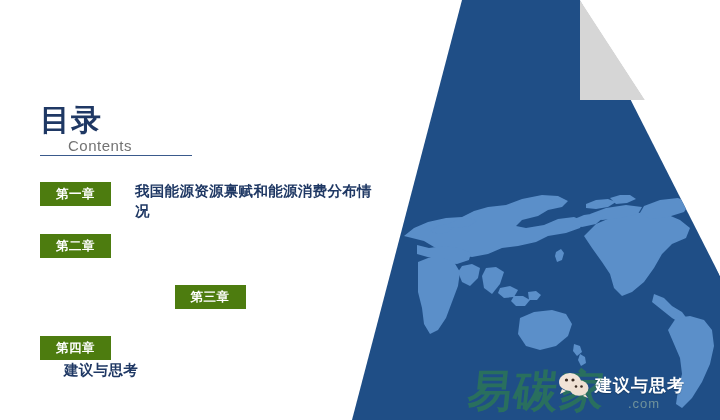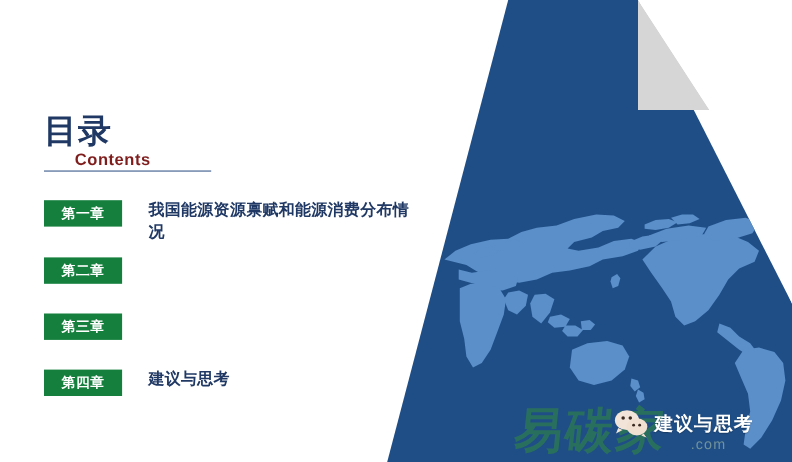--- a/index.html
+++ b/index.html
@@ -40,22 +40,22 @@
   .heading-cn {
     font-size: 30px;
     font-weight: bold;
     color: #1F3864;
     line-height: 1.05;
     letter-spacing: 1px;
     margin: 0;
   }
   .heading-en {
     font-size: 15px;
-    font-weight: bold;
-    color: #7f1d1d;
+    font-weight: normal;
+    color: #737373;
     letter-spacing: 0.5px;
     margin: 1px 0 0 28px;
   }
   .heading-rule {
     position: absolute;
     left: 40px;
     top: 155px;
     width: 152px;
     height: 1px;
     background: #3A5A8C;
@@ -66,27 +66,27 @@
     left: 40px;
     top: 181px;
     width: 340px;
   }
   .toc-row {
     display: flex;
     align-items: flex-start;
     margin-bottom: 14px;
     min-height: 30px;
   }
-  .toc-row:last-child { margin-bottom: 0; }
+  .toc-row:last-child { margin-bottom: 0; flex-direction: column; }
 
   .chapter-badge {
     flex: 0 0 auto;
     width: 71px;
     height: 24px;
-    background: #15803d;
+    background: #4d7c0f;
     color: #ffffff;
     font-size: 12.5px;
     font-weight: bold;
     display: flex;
     align-items: center;
     justify-content: center;
     letter-spacing: 0.5px;
     margin-top: 1px;
   }
   .chapter-title {
@@ -95,21 +95,21 @@
     font-weight: bold;
     color: #1F3864;
     line-height: 1.38;
     letter-spacing: 0.3px;
     max-width: 245px;
   }
 
   
   .toc-row.r1 { margin-bottom: 12px; }
   .toc-row.r2 { margin-bottom: 21px; flex-direction: column; }
-  .toc-row.r3 { margin-bottom: 21px; }
+  .toc-row.r3 { margin-bottom: 21px; justify-content: center; }
 
   
   .wm-layer {
     position: absolute;
     left: 0; top: 0;
     width: 720px; height: 420px;
     pointer-events: none;
   }
   .wm-etan {
     position: absolute;

